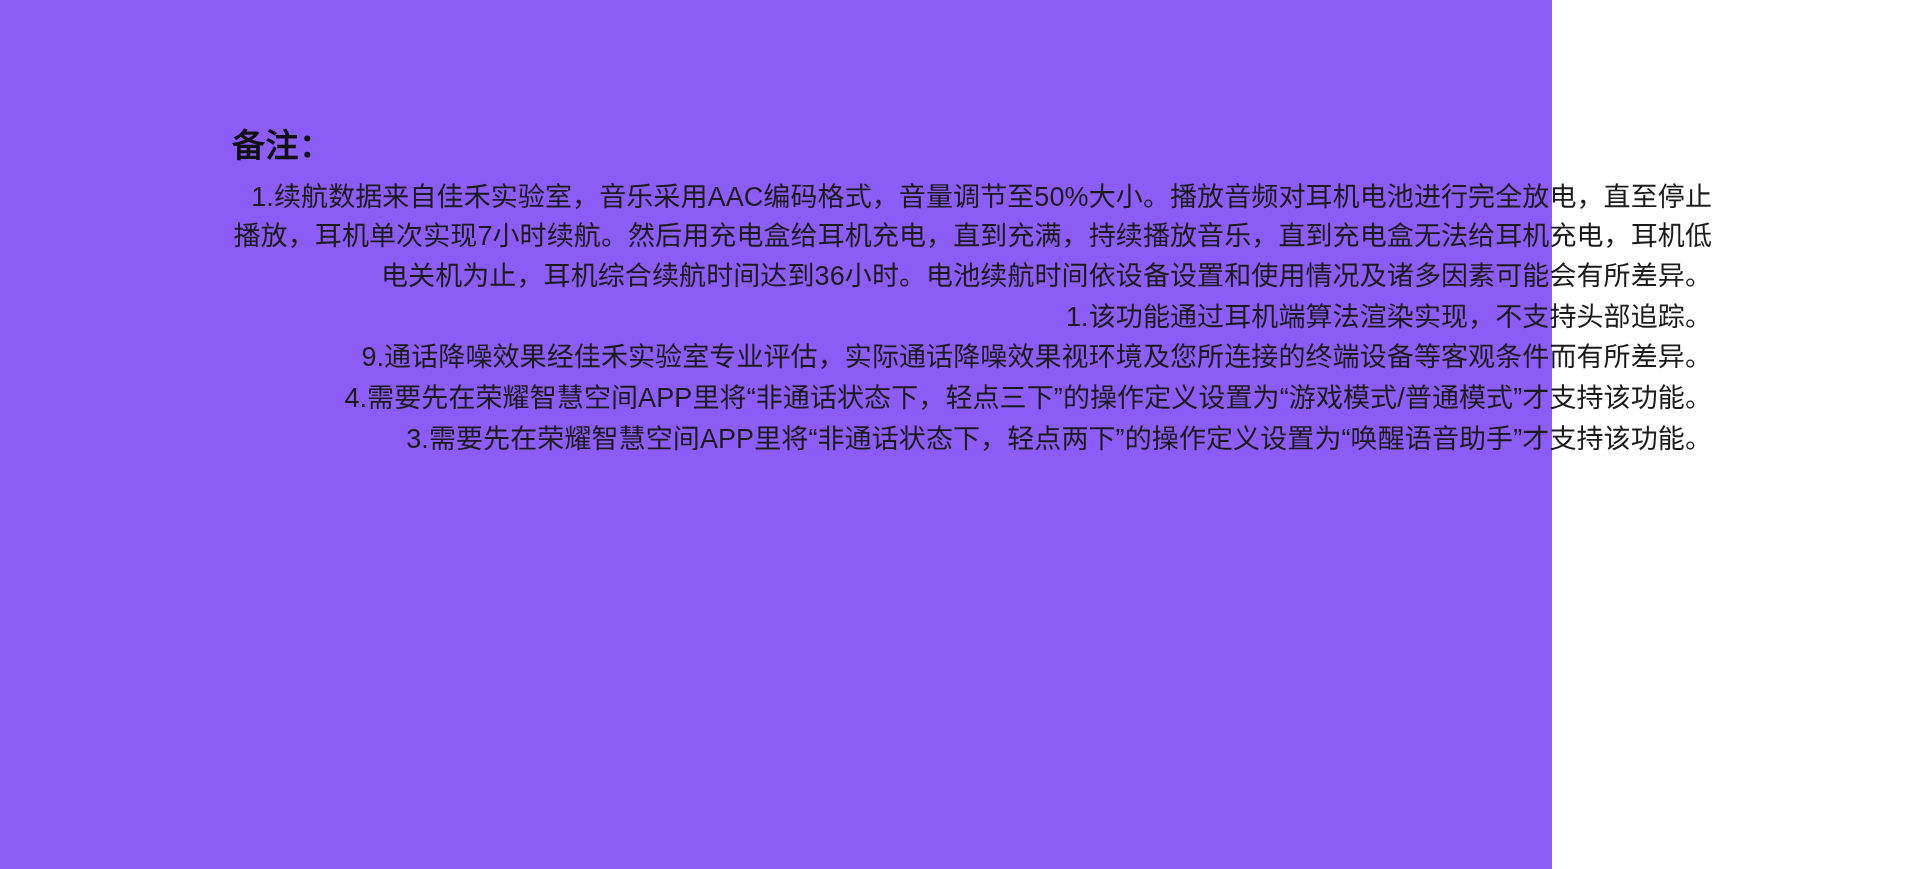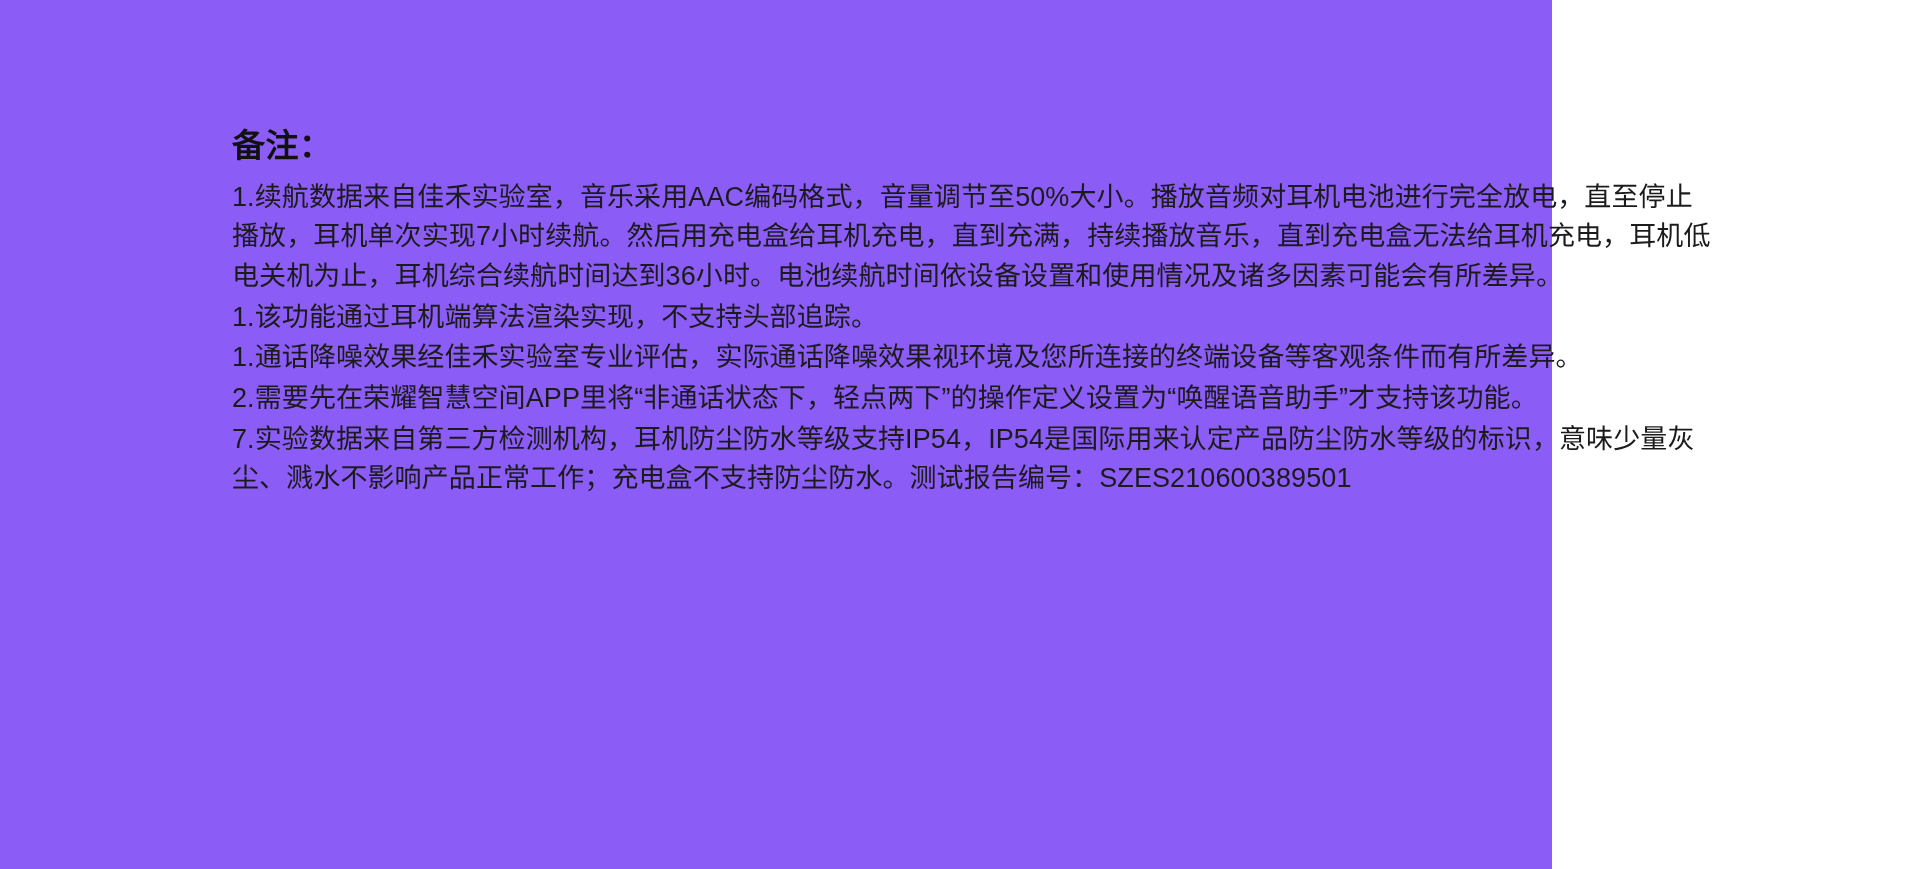--- a/index.html
+++ b/index.html
@@ -37,32 +37,32 @@
   .notes-list {
     list-style: none;
     margin: 0;
     padding: 0;
   }
   .note-item {
     font-size: 27px;
     line-height: 1.47;
     color: #1b1b1b;
     margin: 0 0 1px 0;
-    text-align: left;
+    text-align: right;
     word-break: break-word;
     letter-spacing: 0.1px;
   }
 </style>
 </head>
 <body>
 
 <div class="page">
   <section class="notes-block">
     <h1 class="notes-title">备注：</h1>
     <ul class="notes-list">
       <li class="note-item">1.续航数据来自佳禾实验室，音乐采用AAC编码格式，音量调节至50%大小。播放音频对耳机电池进行完全放电，直至停止播放，耳机单次实现7小时续航。然后用充电盒给耳机充电，直到充满，持续播放音乐，直到充电盒无法给耳机充电，耳机低电关机为止，耳机综合续航时间达到36小时。电池续航时间依设备设置和使用情况及诸多因素可能会有所差异。</li>
       <li class="note-item">1.该功能通过耳机端算法渲染实现，不支持头部追踪。</li>
-      <li class="note-item">1.通话降噪效果经佳禾实验室专业评估，实际通话降噪效果视环境及您所连接的终端设备等客观条件而有所差异。</li>
-      <li class="note-item">2.需要先在荣耀智慧空间APP里将“非通话状态下，轻点两下”的操作定义设置为“唤醒语音助手”才支持该功能。</li>
-      <li class="note-item">7.实验数据来自第三方检测机构，耳机防尘防水等级支持IP54，IP54是国际用来认定产品防尘防水等级的标识，意味少量灰尘、溅水不影响产品正常工作；充电盒不支持防尘防水。测试报告编号：SZES210600389501</li>
+      <li class="note-item">9.通话降噪效果经佳禾实验室专业评估，实际通话降噪效果视环境及您所连接的终端设备等客观条件而有所差异。</li>
+      <li class="note-item">4.需要先在荣耀智慧空间APP里将“非通话状态下，轻点三下”的操作定义设置为“游戏模式/普通模式”才支持该功能。</li>
+      <li class="note-item">3.需要先在荣耀智慧空间APP里将“非通话状态下，轻点两下”的操作定义设置为“唤醒语音助手”才支持该功能。</li>
     </ul>
   </section>
 </div>
 
 </body></html>

